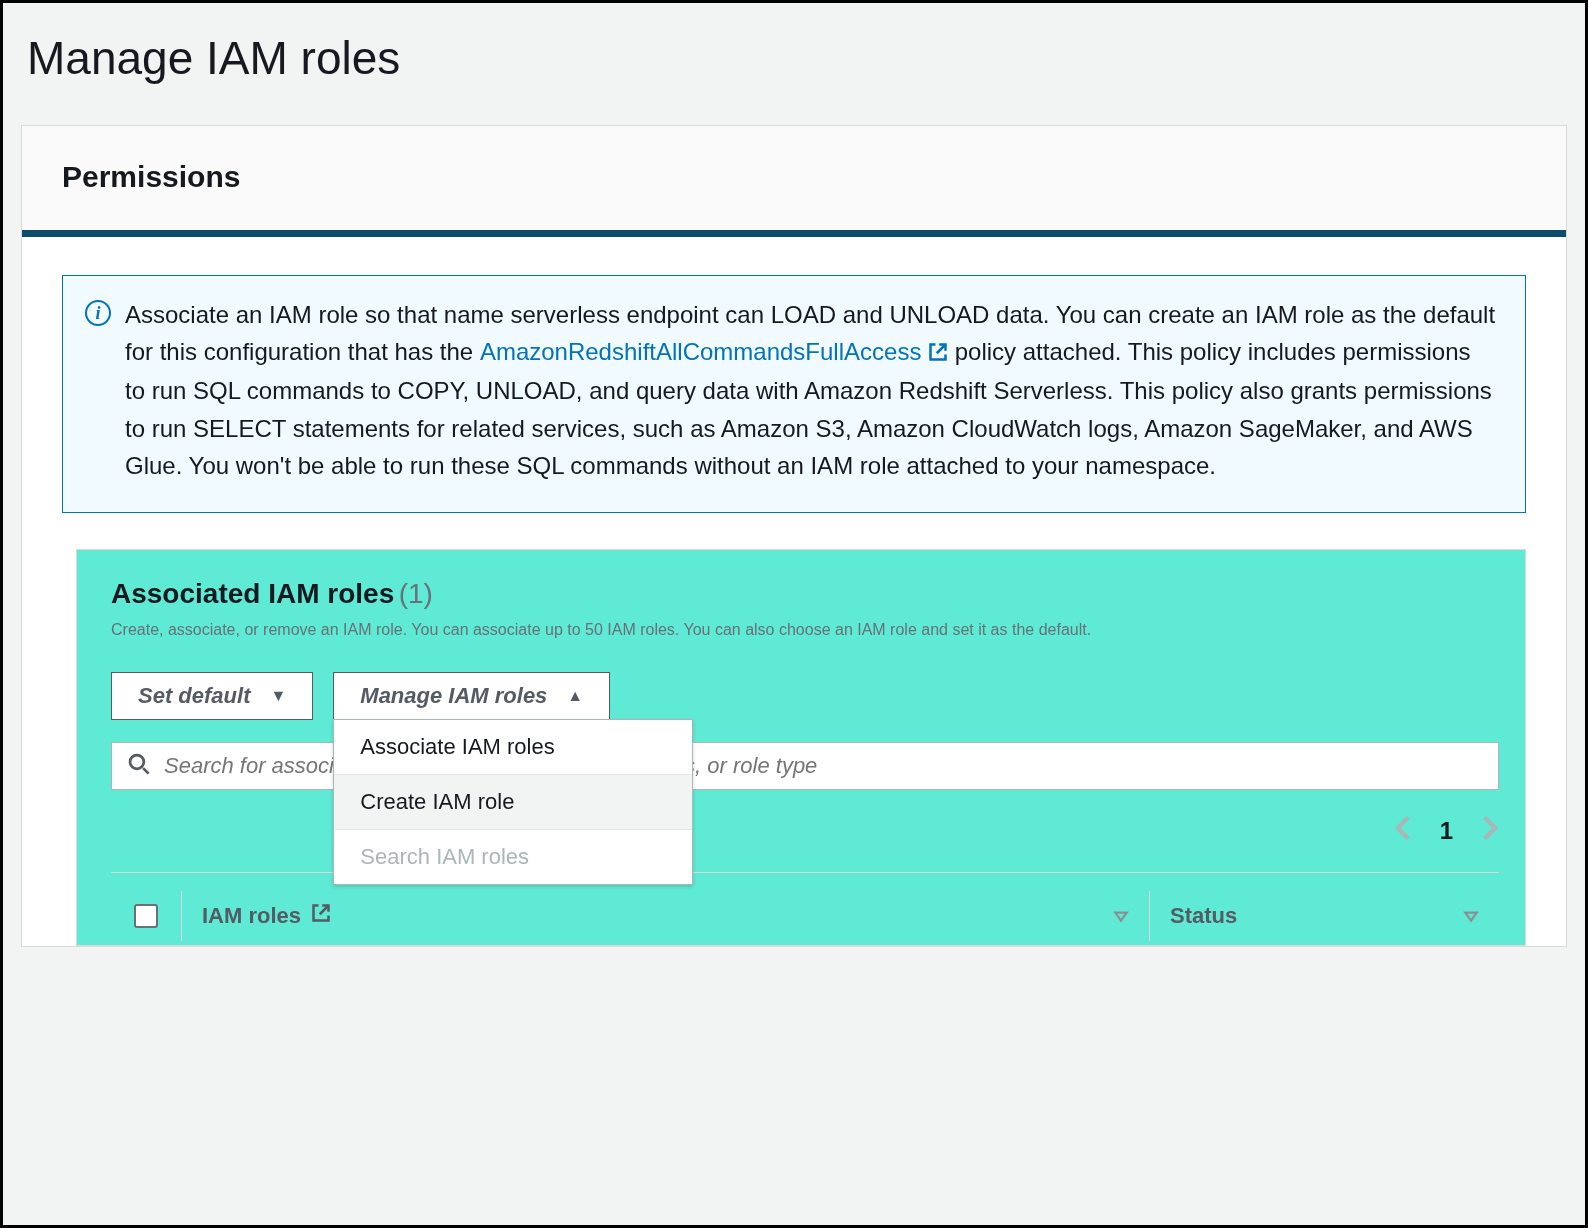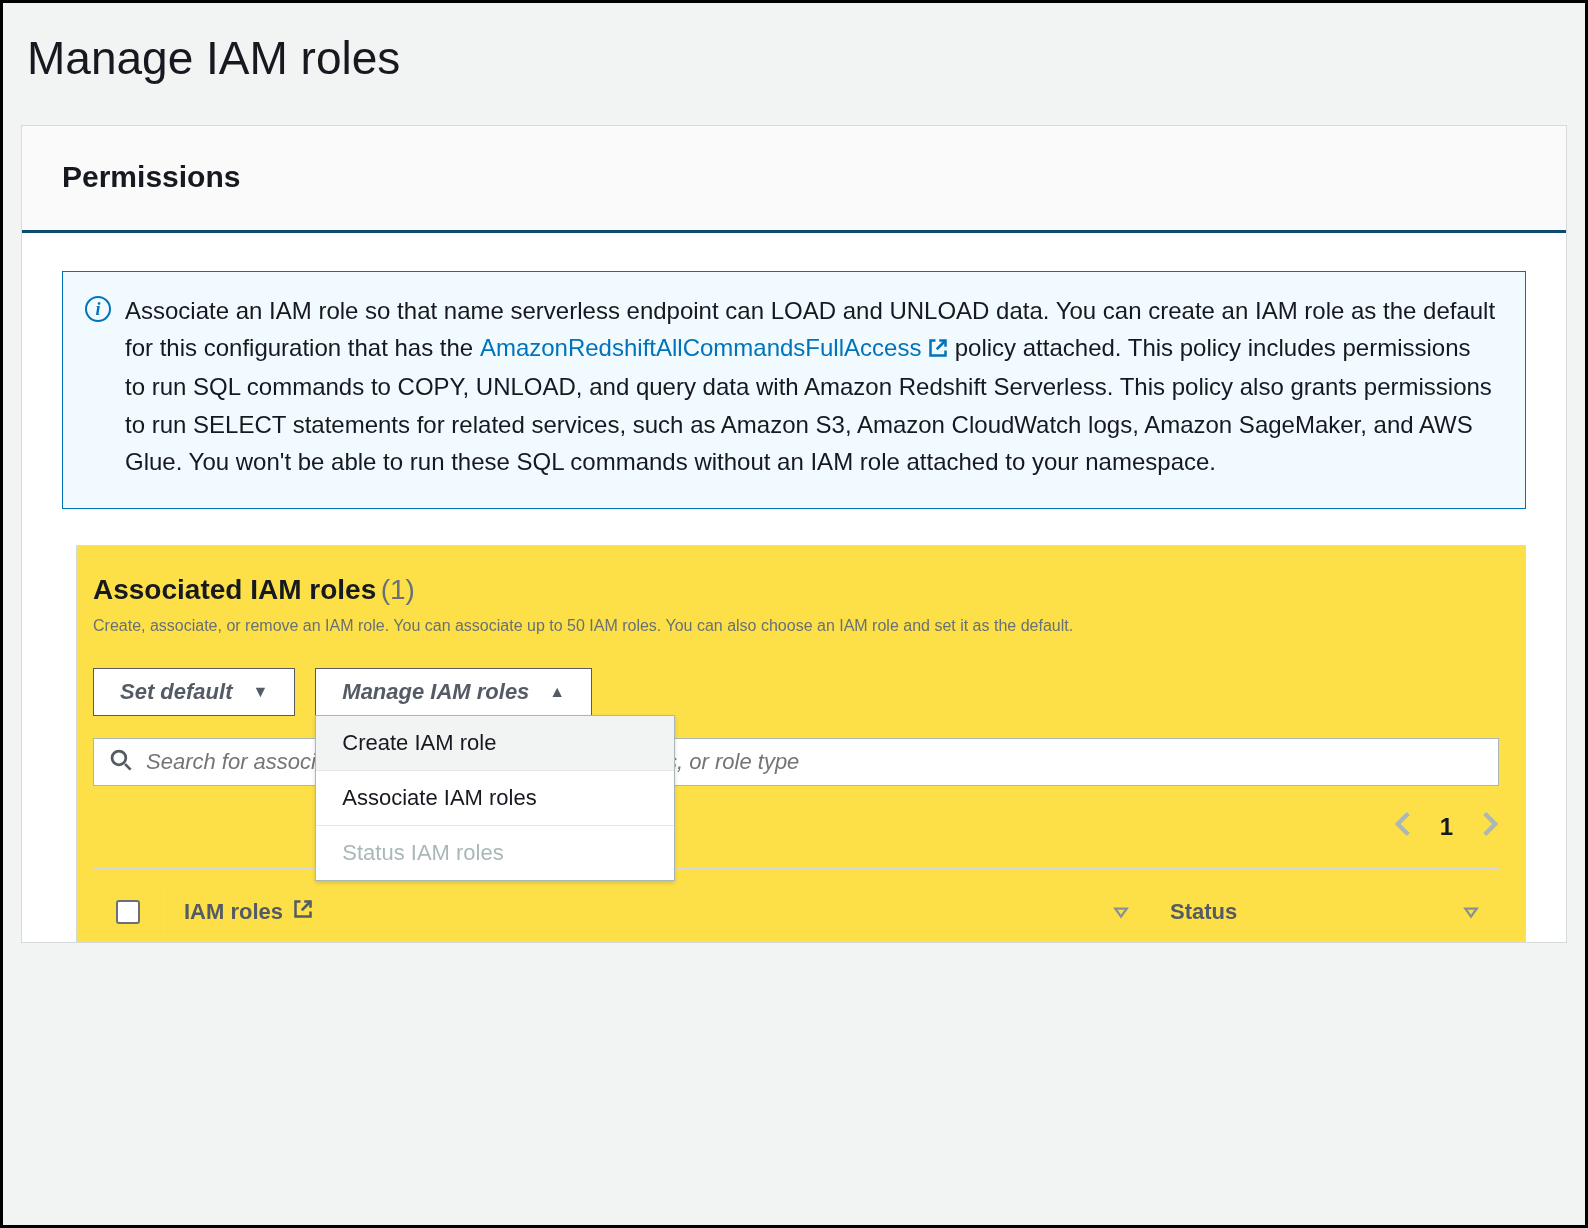--- a/index.html
+++ b/index.html
@@ -19,21 +19,21 @@
     padding: 28px 24px 40px 24px;
     color: #16191f;
   }
   .panel {
     margin: 0 18px 0 18px;
     background: #fff;
     border: 1px solid #d5dbdb;
   }
   .panel-header {
     padding: 34px 40px 36px 40px;
-    border-bottom: 3px solid #0c4a6e;
+    border-bottom: 7px solid #0c4a6e;
     background: #fafafa;
   }
   .panel-title {
     font-size: 30px;
     font-weight: 700;
     color: #16191f;
   }
   .info-box {
     margin: 38px 40px 0 40px;
     border: 1px solid #0073bb;
@@ -71,22 +71,22 @@
     font-weight: 500;
     margin-top: 44px;
   }
   .ext-icon {
     display: inline-block;
     vertical-align: -2px;
   }
   .section {
     margin: 36px 40px 0 54px;
     border: 1px solid #d5dbdb;
-    background: #fde047;
-    padding: 28px 26px 0 16px;
+    background: #5eead4;
+    padding: 28px 26px 0 34px;
     position: relative;
   }
   .section-title {
     font-size: 28px;
     font-weight: 700;
     display: inline;
   }
   .section-count {
     font-size: 28px;
     font-weight: 400;
@@ -248,23 +248,23 @@
       <button class="btn">
         <span>Set default</span>
         <span class="caret">▼</span>
       </button>
       <div class="dropdown-wrap">
         <button class="btn">
           <span>Manage IAM roles</span>
           <span class="caret">▲</span>
         </button>
         <div class="dropdown">
+          <div class="dropdown-item">Associate IAM roles</div>
           <div class="dropdown-item hover">Create IAM role</div>
-          <div class="dropdown-item">Associate IAM roles</div>
-          <div class="dropdown-item disabled">Status IAM roles</div>
+          <div class="dropdown-item disabled">Search IAM roles</div>
         </div>
       </div>
     </div>
 
     <div class="search-row">
       <div class="search-input-wrap">
         <span class="search-icon">
           <svg width="22" height="22" viewBox="0 0 16 16" fill="none" stroke="#545b64" stroke-width="2">
             <circle cx="6.5" cy="6.5" r="5"></circle>
               <path d="M11 11l4 4"></path>

